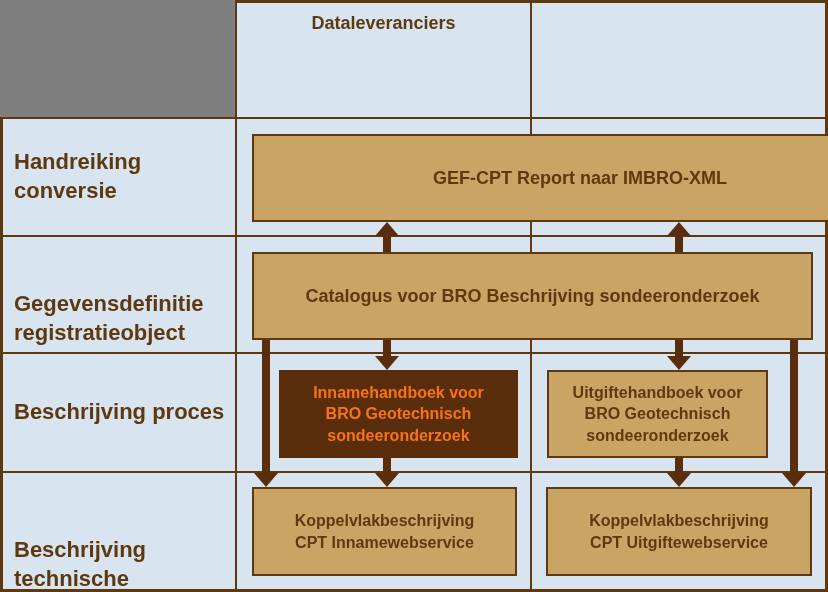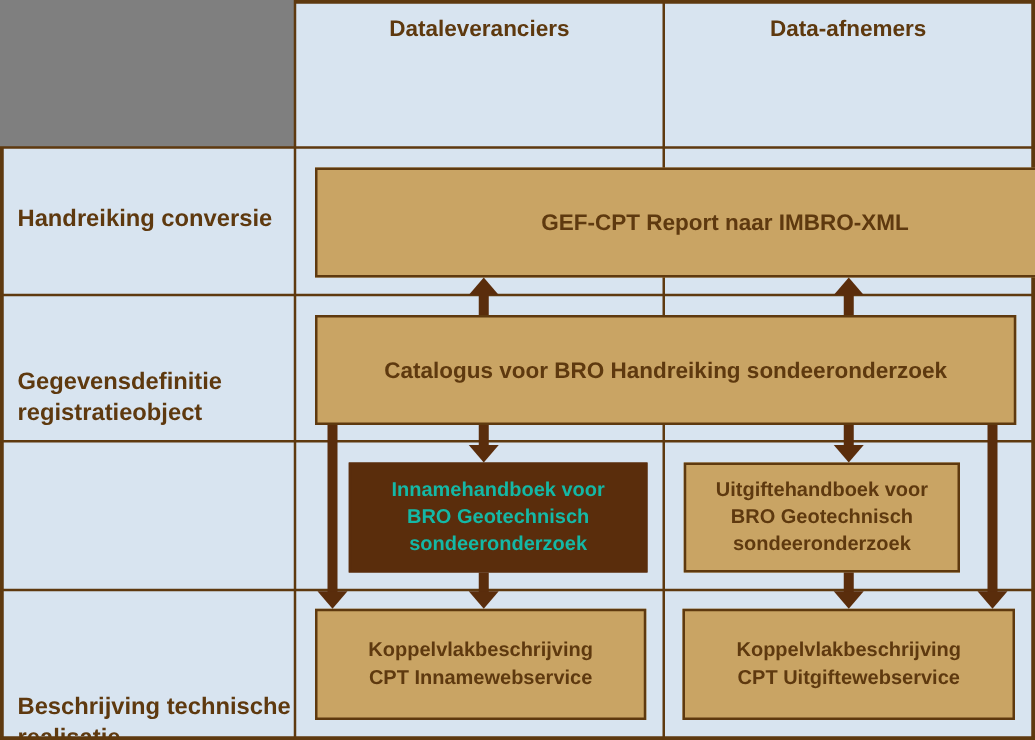--- a/index.html
+++ b/index.html
@@ -39,40 +39,40 @@
     display:flex;align-items:center;justify-content:center;
     font-size:18px;
   }
   .colhead.c1{left:237px;width:293px;}
   .colhead.c2{left:532px;width:293px;}
 
   .rowlabel{
     position:absolute;left:0;width:236px;
     display:flex;align-items:center;
     padding-left:14px;box-sizing:border-box;
-    font-size:19px;line-height:1.3;white-space:pre-line;
+    font-size:22px;line-height:1.3;white-space:pre-line;
   }
   .rowlabel.r1{top:118px;height:117px;}
   .rowlabel.r2{top:237px;height:134px;margin-top:15px;}
   .rowlabel.r3{top:354px;height:117px;}
   .rowlabel.r4{top:473px;height:116px;margin-top:48px;}
 
   .box{
     position:absolute;
     background:var(--tan);
     border:2px solid var(--line);
     box-sizing:border-box;
     display:flex;align-items:center;justify-content:center;
     text-align:center;
     font-size:18px;line-height:1.35;white-space:pre-line;
   }
   .box.small{font-size:16px;}
   .box.conversion{left:252px;top:134px;width:656px;height:88px;}
   .box.catalog{left:252px;top:252px;width:561px;height:88px;}
-  .box.intake-handbook{left:279px;top:370px;width:239px;height:88px;background:var(--dark);border-color:var(--dark);color:#14b8a6;}
+  .box.intake-handbook{left:279px;top:370px;width:239px;height:88px;background:var(--dark);border-color:var(--dark);color:#f97316;}
   .box.delivery-handbook{left:547px;top:370px;width:221px;height:88px;}
   .box.intake-interface{left:252px;top:487px;width:265px;height:89px;}
   .box.delivery-interface{left:546px;top:487px;width:266px;height:89px;}
 
   .arr{position:absolute;width:24px;}
   .arr .shaft{position:absolute;left:8px;width:8px;background:var(--dark);}
   .arr .head{position:absolute;left:0;width:0;height:0;
     border-left:12px solid transparent;border-right:12px solid transparent;}
   .arr.up .shaft{top:13px;bottom:0;}
   .arr.up .head{top:0;border-bottom:14px solid var(--dark);}
@@ -101,30 +101,30 @@
   <div class="gray-cell"></div>
 
   <div class="gline v1"></div>
   <div class="gline v2"></div>
   <div class="gline h1"></div>
   <div class="gline h2"></div>
   <div class="gline h3"></div>
   <div class="gline h4"></div>
 
   <div class="colhead c1">Dataleveranciers</div>
-  <div class="colhead c2">Data-afnemers</div>
 
   <div class="rowlabel r1">Handreiking conversie</div>
   <div class="rowlabel r2">Gegevensdefinitie
 registratieobject</div>
+  <div class="rowlabel r3">Beschrijving proces</div>
   <div class="rowlabel r4">Beschrijving technische
 realisatie</div>
 
   <div class="box conversion">GEF-CPT Report naar IMBRO-XML</div>
-  <div class="box catalog">Catalogus voor BRO Handreiking sondeeronderzoek</div>
+  <div class="box catalog">Catalogus voor BRO Beschrijving sondeeronderzoek</div>
   <div class="box small intake-handbook">Innamehandboek voor
 BRO Geotechnisch
 sondeeronderzoek</div>
   <div class="box small delivery-handbook">Uitgiftehandboek voor
 BRO Geotechnisch
 sondeeronderzoek</div>
   <div class="box small intake-interface">Koppelvlakbeschrijving
 CPT Innamewebservice</div>
   <div class="box small delivery-interface">Koppelvlakbeschrijving
 CPT Uitgiftewebservice</div>

